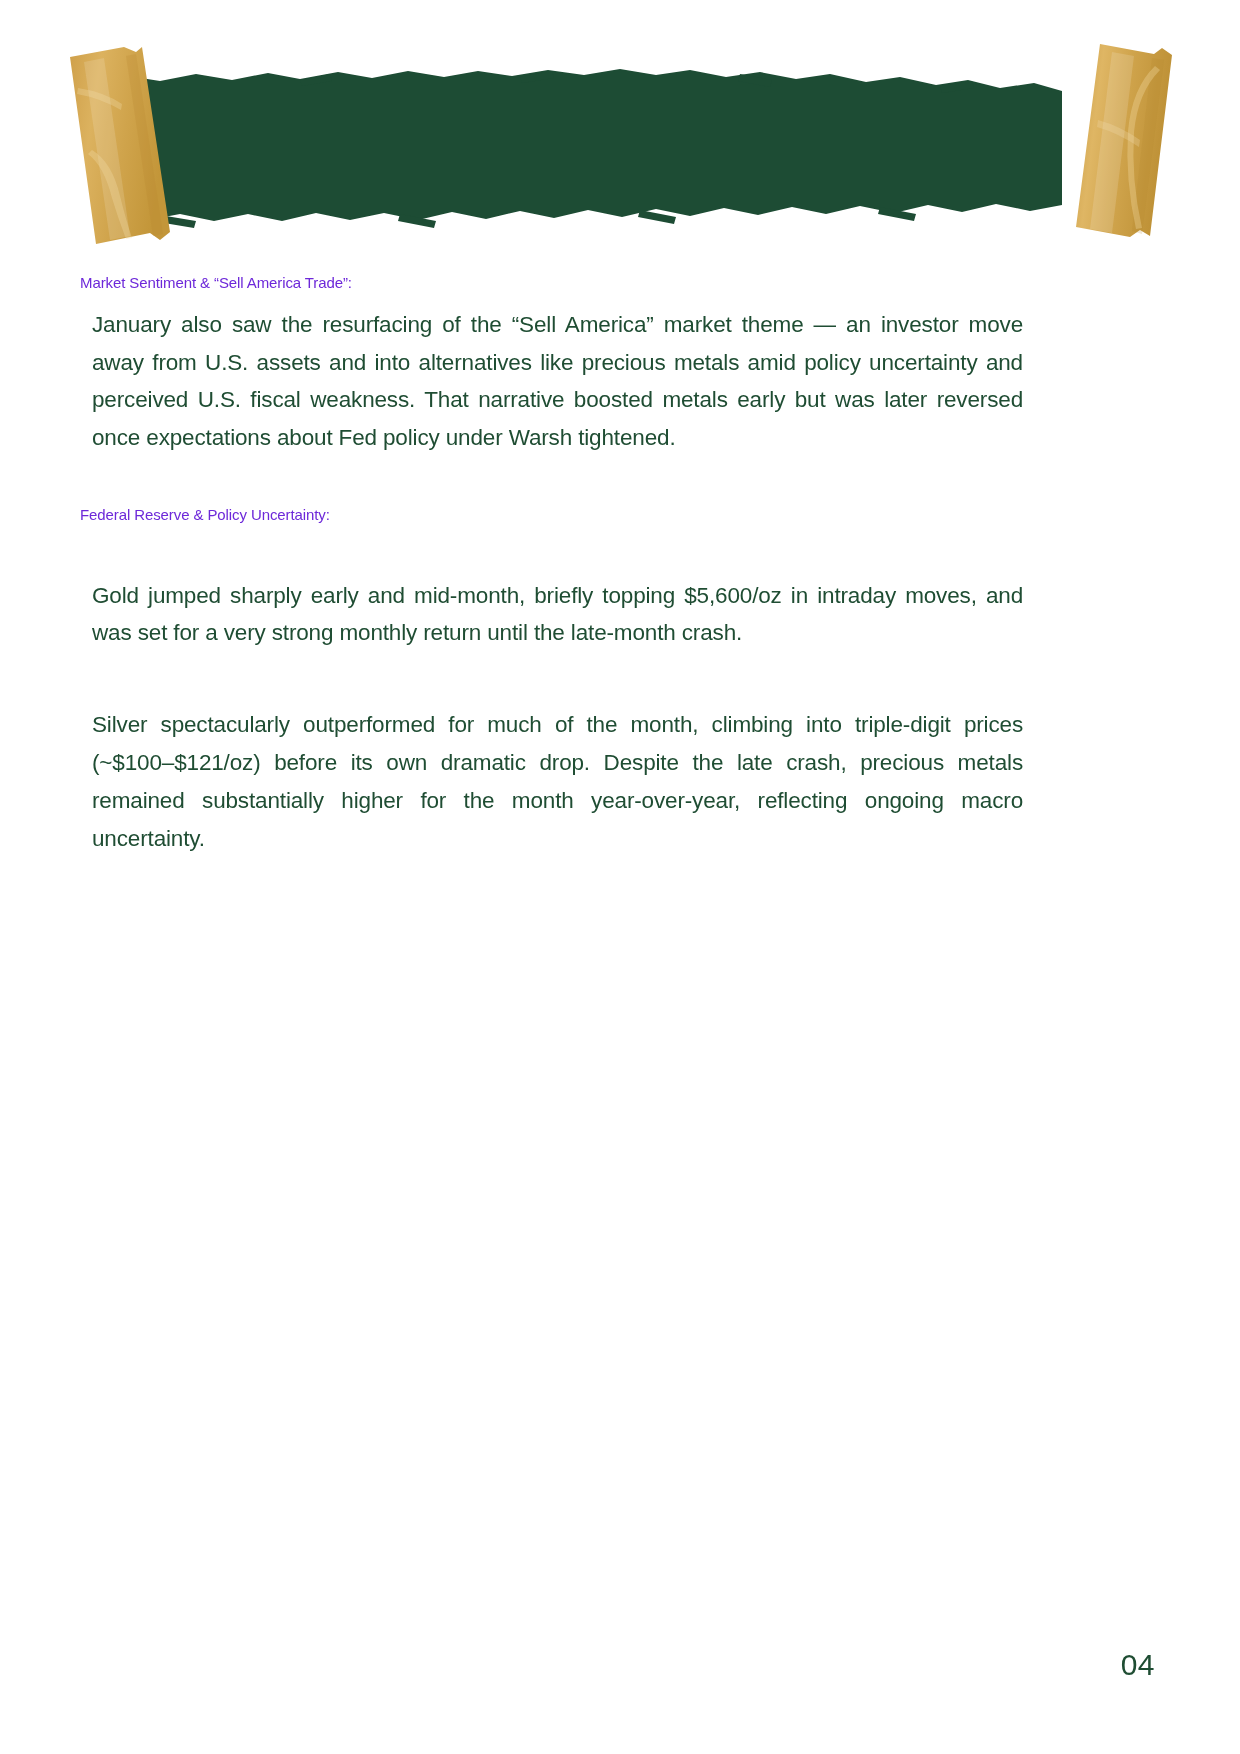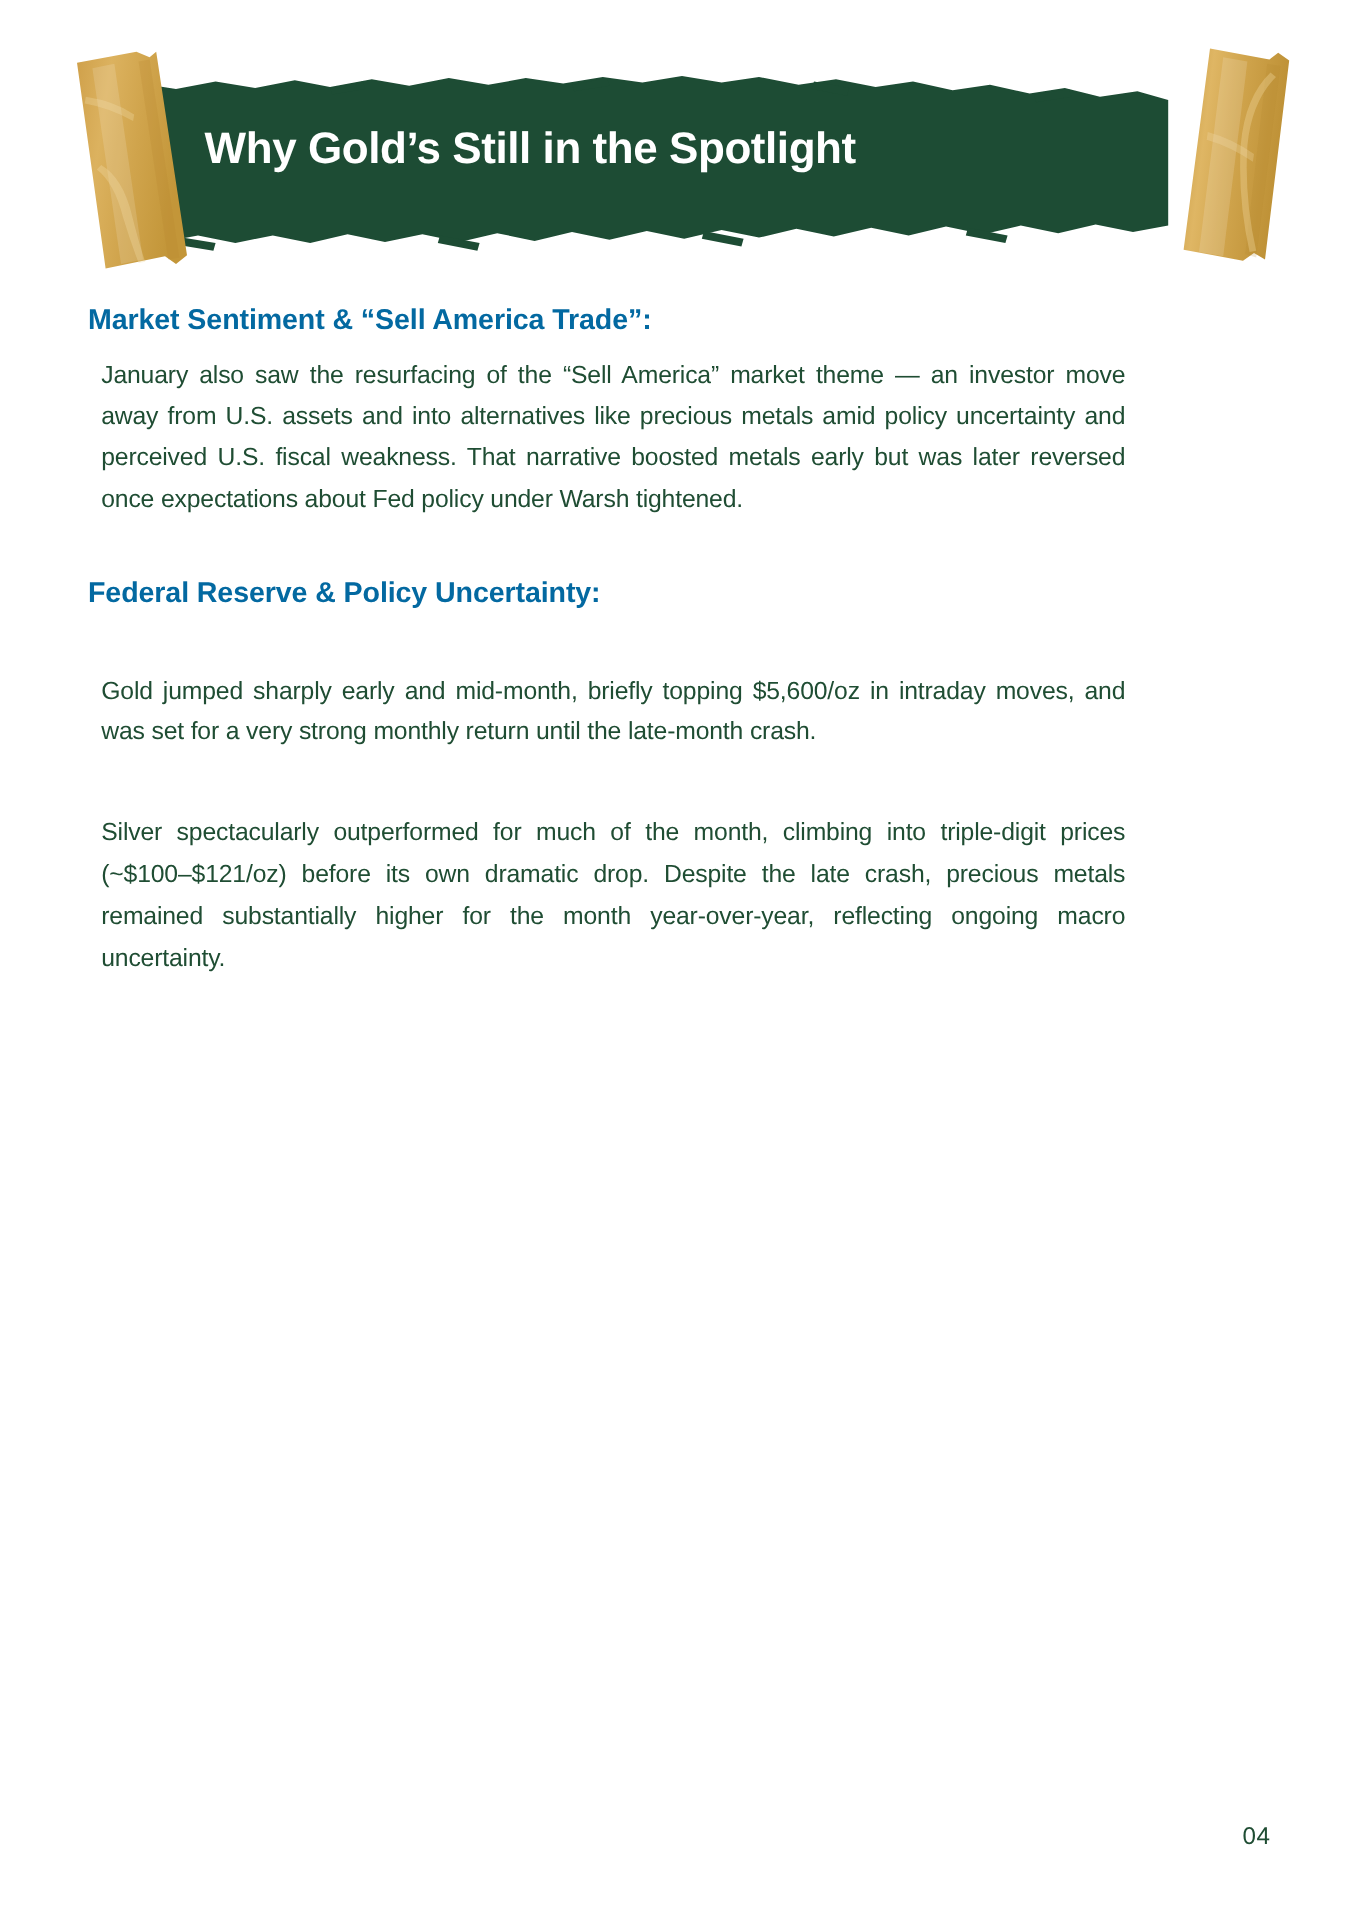--- a/index.html
+++ b/index.html
@@ -57,23 +57,23 @@
     top: 272px;
     width: 955px;
   }
 
   .section {
     margin-bottom: 0;
   }
 
   h2.section-heading {
     margin: 0 0 4px 0;
-    font-size: 26px;
-    font-weight: 700;
-    color: #0369a1;
+    font-size: 15px;
+    font-weight: 400;
+    color: #6d28d9;
     letter-spacing: -0.1px;
     line-height: 1.45;
     font-family: "Liberation Sans", sans-serif;
   }
 
   p.body-text {
     margin: 12px;
     font-size: 22.5px;
     font-weight: 400;
     color: #1f4d33;
@@ -92,21 +92,21 @@
   }
   .gap-block.small {
     height: 30px;
   }
 
   
   .page-number {
     position: absolute;
     right: 85px;
     bottom: 72px;
-    font-size: 22px;
+    font-size: 30px;
     font-weight: 400;
     color: #1f4d33;
     letter-spacing: 0.5px;
     font-family: "Liberation Sans", sans-serif;
   }
 </style>
 </head>
 <body>
 
 <div class="page">
@@ -180,21 +180,20 @@
           M 1112,52 L 1134,56 L 1112,233 L 1090,229 Z"></path>
         <path fill="#b5862c" opacity="0.20" d="
           M 1152,58 L 1164,60 L 1142,234 L 1132,231 Z"></path>
         <path fill="#f2dba4" opacity="0.34" d="
           M 1160,70 Q 1138,92 1134,132 Q 1131,180 1142,228 L 1136,229 Q 1125,180 1128,131 Q 1132,88 1155,66 Z"></path>
         <path fill="#f5e2b5" opacity="0.26" d="
           M 1098,120 Q 1120,126 1140,140 L 1139,147 Q 1118,133 1097,127 Z"></path>
       </g>
     </svg>
 
-    <div class="header-title">Why Gold’s Still in the Spotlight</div>
   </div>
 
   <div class="content">
 
     <div class="section">
       <h2 class="section-heading">Market Sentiment &amp; “Sell America Trade”:</h2>
       <p class="body-text last-line-left">January also saw the resurfacing of the “Sell America” market theme — an investor move away from U.S. assets and into alternatives like precious metals amid policy uncertainty and perceived U.S. fiscal weakness. That narrative boosted metals early but was later reversed once expectations about Fed policy under Warsh tightened.</p>
     </div>
 
     <div class="gap-block"></div>

